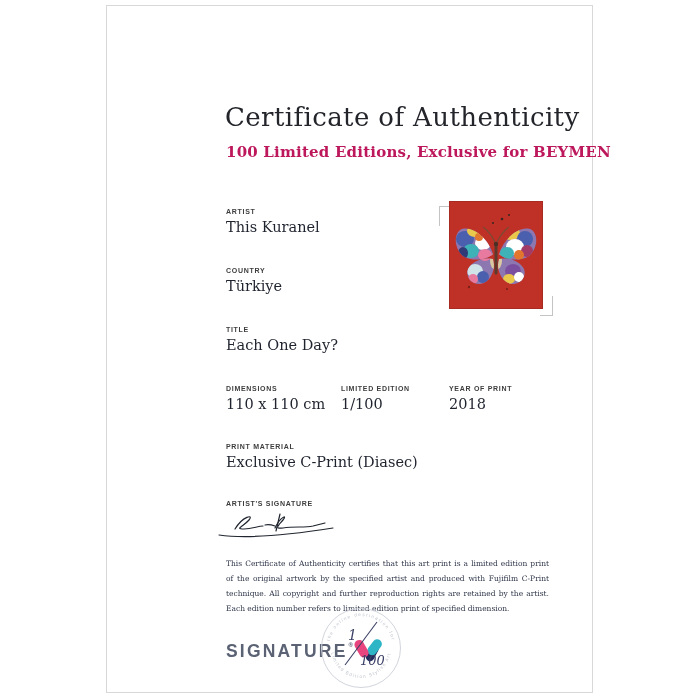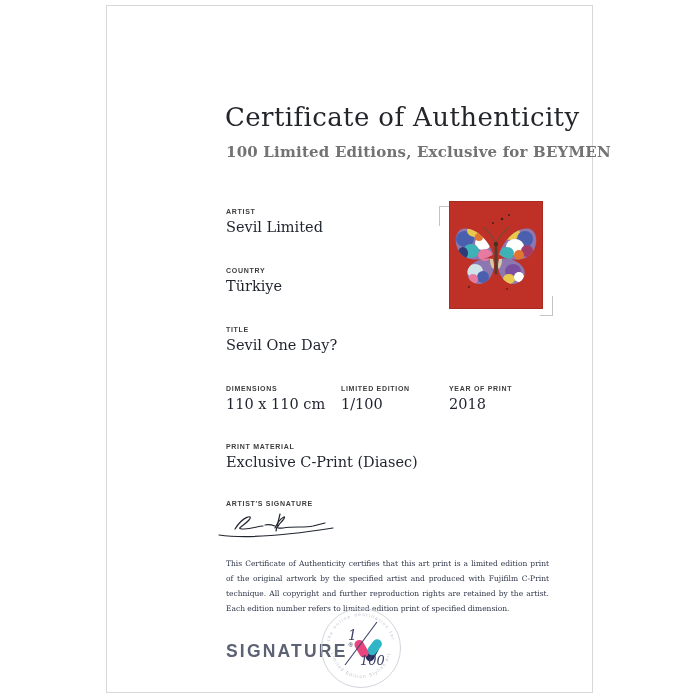--- a/index.html
+++ b/index.html
@@ -5,21 +5,21 @@
   html,body{margin:0;padding:0;background:#ffffff;width:700px;height:700px;overflow:hidden;
     font-family:"Liberation Sans",sans-serif;-webkit-font-smoothing:antialiased;}
   .stage{position:relative;width:700px;height:700px;background:#ffffff;}
   .page{position:absolute;left:106px;top:5px;width:487px;height:688px;background:#ffffff;
     border:1px solid #d8d8d8;box-sizing:border-box;}
   .abs{position:absolute;}
 
   .cert-title{left:118px;top:96px;font-family:"DejaVu Serif",serif;font-size:26px;
     color:#23252b;letter-spacing:0.4px;white-space:nowrap;}
   .cert-subtitle{left:119px;top:137px;font-family:"DejaVu Serif",serif;font-size:15px;
-    font-weight:600;color:#737373;letter-spacing:0.2px;white-space:nowrap;}
+    font-weight:600;color:#be185d;letter-spacing:0.2px;white-space:nowrap;}
 
   .field-label{font-size:7px;font-weight:700;letter-spacing:0.7px;color:#3d3d3d;white-space:nowrap;}
   .field-value{font-family:"DejaVu Serif",serif;font-size:14.5px;color:#1f232e;white-space:nowrap;}
 
   .artwork-frame{left:342px;top:195px;width:94px;height:108px;}
   .artwork-frame svg{display:block;}
   .cropmark-tl{left:332px;top:200px;width:13px;height:19px;
     border-top:1px solid #c4c4c4;border-left:1px solid #c4c4c4;}
   .cropmark-br{left:433px;top:290px;width:12px;height:19px;
     border-bottom:1px solid #c4c4c4;border-right:1px solid #c4c4c4;}
@@ -39,27 +39,27 @@
 </head>
 <body>
 
 <div class="stage">
   <div class="page">
 
     <div class="abs cert-title">Certificate of Authenticity</div>
     <div class="abs cert-subtitle">100 Limited Editions, Exclusive for BEYMEN</div>
 
     <div class="abs field-label" style="left:119px;top:202px;">ARTIST</div>
-    <div class="abs field-value" style="left:119px;top:213px;">Sevil Limited</div>
+    <div class="abs field-value" style="left:119px;top:213px;">This Kuranel</div>
 
     <div class="abs field-label" style="left:119px;top:261px;">COUNTRY</div>
     <div class="abs field-value" style="left:119px;top:272px;">Türkiye</div>
 
     <div class="abs field-label" style="left:119px;top:320px;">TITLE</div>
-    <div class="abs field-value" style="left:119px;top:331px;">Sevil One Day?</div>
+    <div class="abs field-value" style="left:119px;top:331px;">Each One Day?</div>
 
     <div class="abs field-label" style="left:119px;top:379px;">DIMENSIONS</div>
     <div class="abs field-value" style="left:119px;top:390px;text-align:center;">110 x 110 cm</div>
 
     <div class="abs field-label" style="left:234px;top:379px;">LIMITED EDITION</div>
     <div class="abs field-value" style="left:234px;top:390px;">1/100</div>
 
     <div class="abs field-label" style="left:342px;top:379px;">YEAR OF PRINT</div>
     <div class="abs field-value" style="left:342px;top:390px;">2018</div>
 

